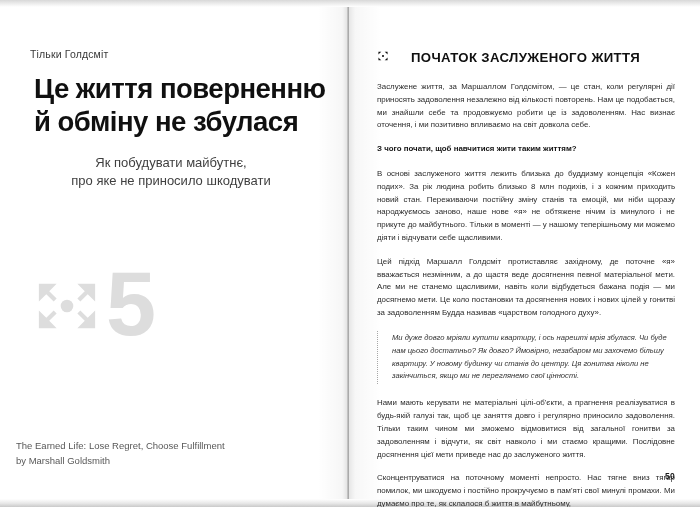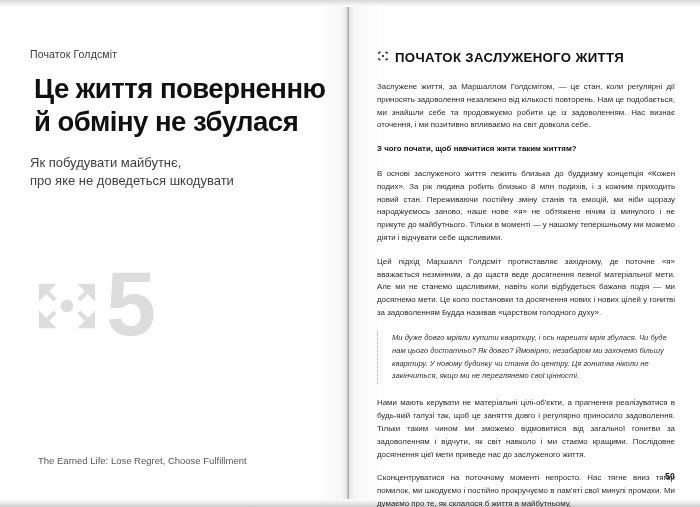--- a/index.html
+++ b/index.html
@@ -92,20 +92,21 @@
     color: #101010;
     letter-spacing: -0.5px;
     margin: 0 0 16px 4px;
   }
   .book-title .tl { display: block; white-space: nowrap; }
   .book-subtitle {
     font-size: 13px;
     line-height: 1.42;
     color: #3f3f3f;
     font-weight: 400;
+    text-align: center;
   }
   .book-subtitle .sl { display: block; }
 
   
   .chapter-mark {
     position: absolute;
     left: 30px;
     top: 262px;
     display: flex;
     align-items: center;
@@ -119,40 +120,39 @@
     font-weight: 700;
     color: #dddddd;
     letter-spacing: -3px;
     position: relative;
     top: -2px;
   }
 
   
   .source-credit {
     position: absolute;
-    left: 38px;
+    left: 16px;
     top: 432px;
     font-size: 9.5px;
     line-height: 1.55;
     color: #585858;
-    margin-top: 15px;
   }
   .source-credit .cl { display: block; }
 
   
   .rp-inner {
     position: absolute;
     left: 25px;
     top: 41px;
     width: 298px;
   }
   .chapter-head {
     display: flex;
     align-items: center;
-    gap: 6px;
+    gap: 22px;
     margin: 0 0 15px 0;
   }
   .chapter-head-icon { display: block; flex: 0 0 auto; }
   .chapter-head-title {
     font-size: 13.2px;
     font-weight: 700;
     color: #101010;
     letter-spacing: .35px;
     text-transform: uppercase;
     white-space: nowrap;
@@ -198,30 +198,30 @@
 <body>
 
 <div class="spread">
 
   <div class="edge-top"></div>
   <div class="edge-bottom"></div>
 
   <div class="page page-left">
 
     <div class="lp-inner">
-      <div class="author-line">Початок Голдсміт</div>
+      <div class="author-line">Тільки Голдсміт</div>
 
       <h1 class="book-title">
         <span class="tl">Це життя поверненню</span>
         <span class="tl">й обміну не збулася</span>
       </h1>
 
       <div class="book-subtitle">
         <span class="sl">Як побудувати майбутнє,</span>
-        <span class="sl">про яке не доведеться шкодувати</span>
+        <span class="sl">про яке не приносило шкодувати</span>
       </div>
     </div>
 
     <div class="chapter-mark">
       <span>
         <svg width="74" height="74" viewBox="0 0 100 100" aria-hidden="true">
           <g fill="#dddddd">
 
             <circle cx="50" cy="50" r="8.5"></circle>
 
@@ -233,20 +233,21 @@
 
             <path d="M66 62 L76 72 L66 82 L75.5 82 L90 82 L90 67.5 L90 58 L80 68 L70 58 Z" transform="translate(-2,-2)"></path>
           </g>
         </svg>
       </span>
       <span class="chapter-num">5</span>
     </div>
 
     <div class="source-credit">
       <span class="cl">The Earned Life: Lose Regret, Choose Fulfillment</span>
+      <span class="cl">by Marshall Goldsmith</span>
     </div>
 
   </div>
 
   <div class="page page-right">
 
     <div class="rp-inner">
 
       <div class="chapter-head">
         <span class="chapter-head-icon">

